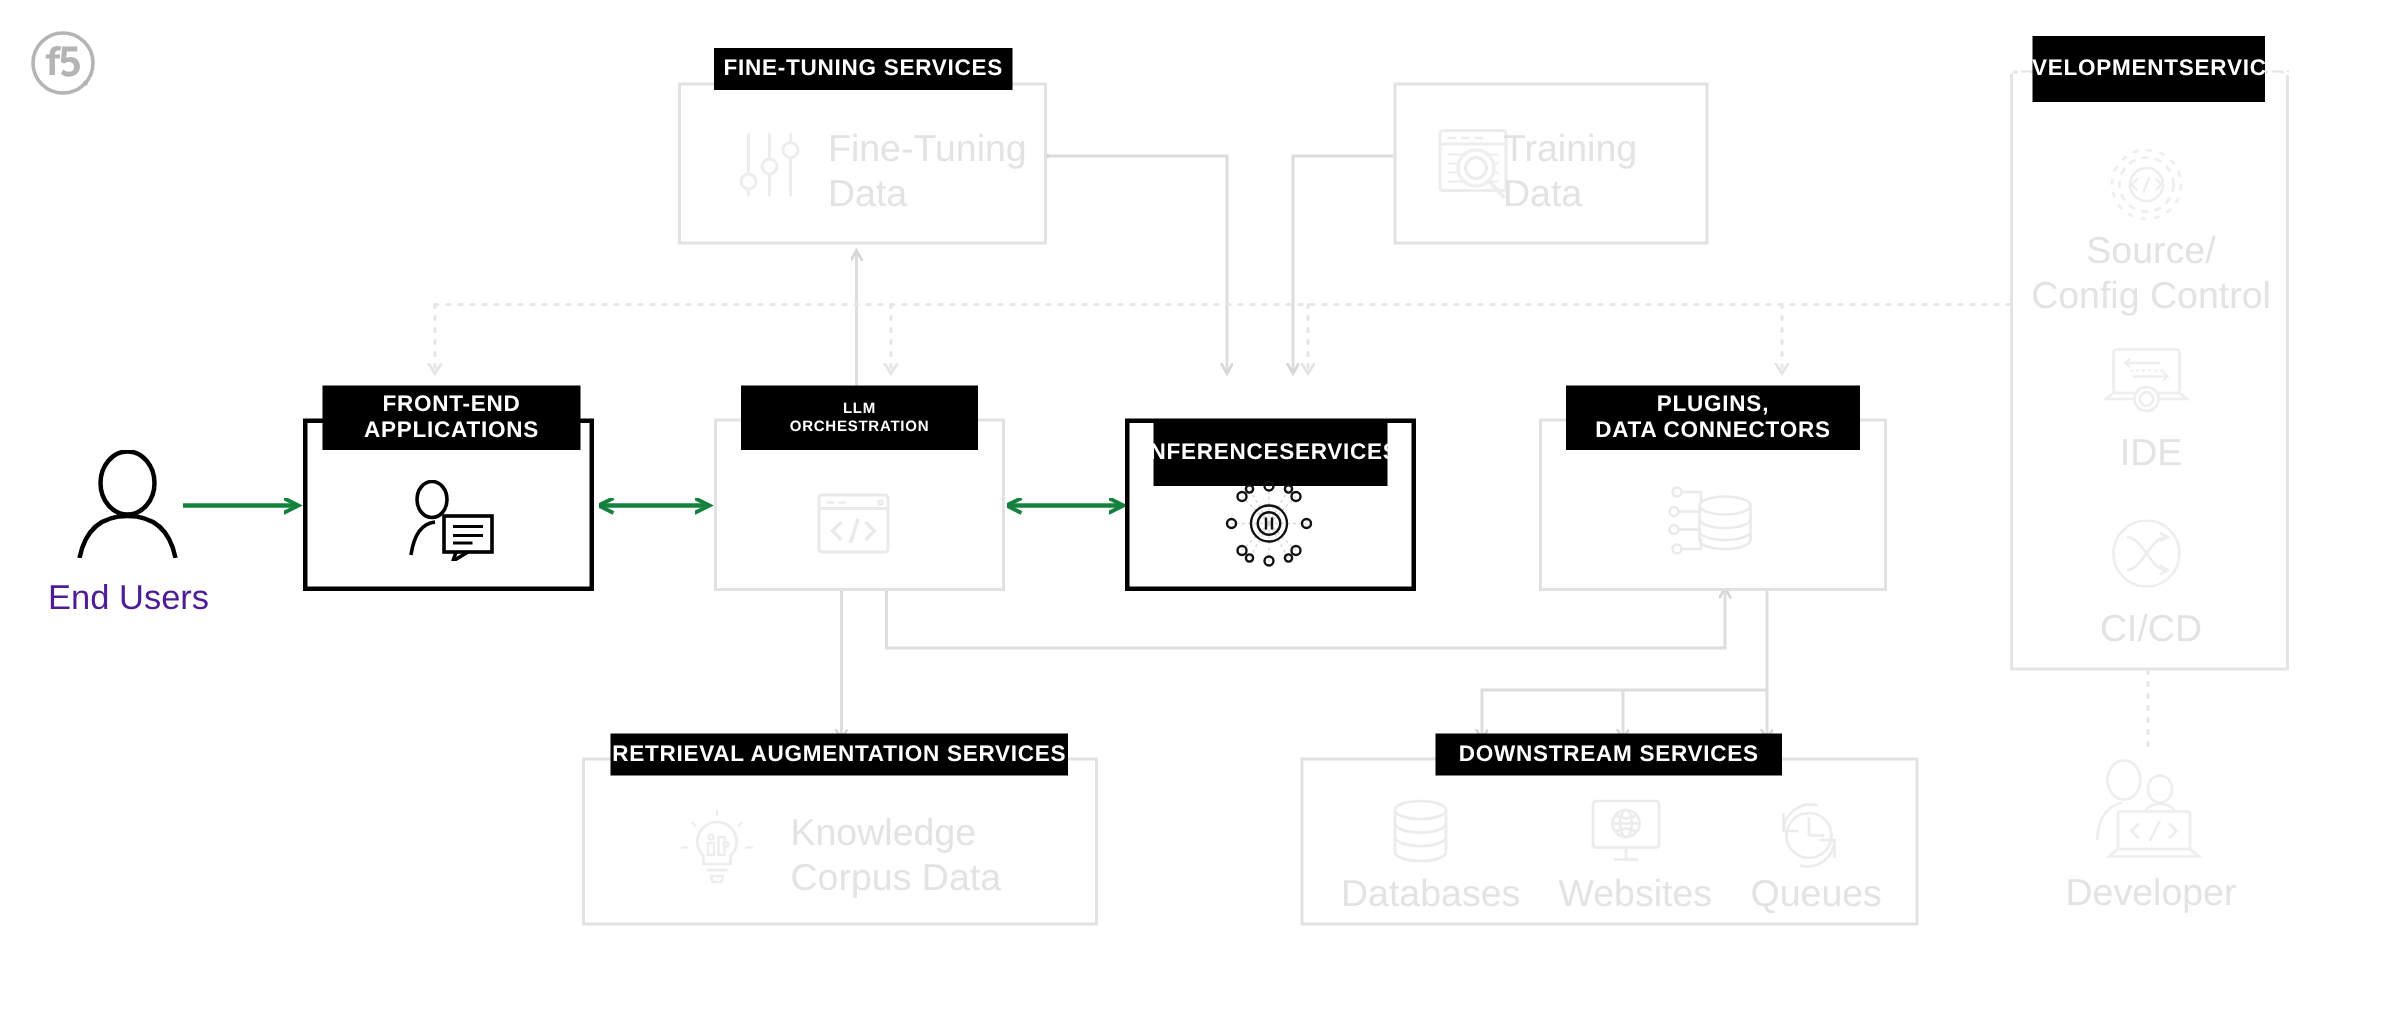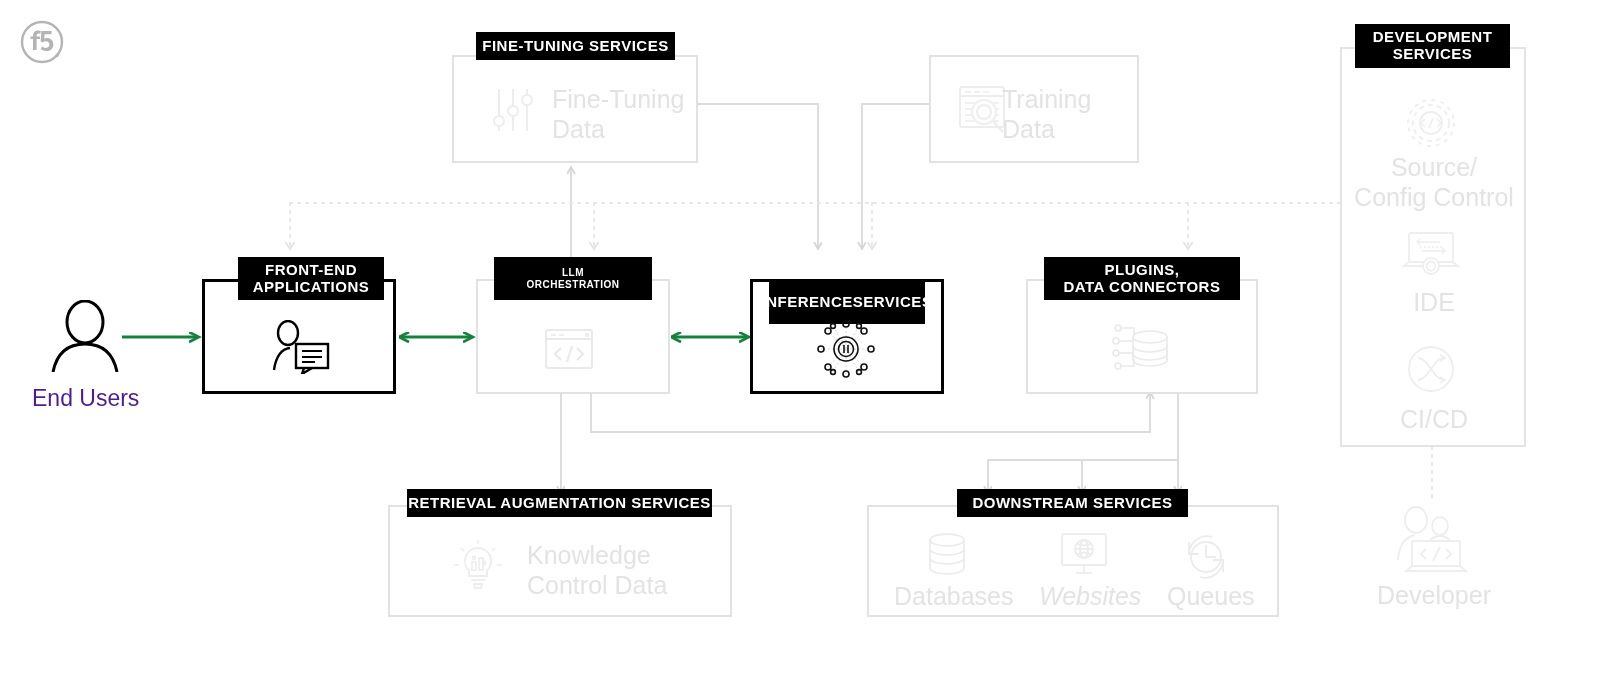--- a/index.html
+++ b/index.html
@@ -138,21 +138,21 @@
       <circle cx="29" cy="30" r="7"></circle>
       <line x1="38" y1="39" x2="48" y2="50" stroke-width="2.6"></line>
     </svg>
   </div>
   <div class="itemlabel" style="left:1002px;top:84px;width:130px;font-size:25px;">
     <div>Training</div>
     <div>Data</div>
   </div>
 
   <div class="box dark" style="left:202px;top:279px;width:194px;height:115px;"></div>
-  <div class="hdr dark" style="left:215px;top:257px;width:146px;height:43px;font-size:15px;flex-direction:column;margin-left:23px;">
+  <div class="hdr dark" style="left:215px;top:257px;width:172px;height:43px;font-size:15px;flex-direction:column;">
     <span>FRONT-END</span>
     <span>APPLICATIONS</span>
   </div>
   <div class="icon" style="left:268px;top:320px;width:62px;height:54px;">
     <svg viewBox="0 0 62 54" width="62" height="54" stroke="#000" stroke-width="2.4" fill="none">
       <ellipse cx="20" cy="13" rx="10" ry="12"></ellipse>
       <path d="M6 50 C8 36 13 29 22 28"></path>
       <rect x="28" y="24" width="32" height="24" fill="#fff"></rect>
       <path d="M36 48 L34 54 L44 48"></path>
       <g stroke-width="2">
@@ -266,21 +266,21 @@
         <line x1="28" y1="2" x2="28" y2="6"></line>
         <line x1="11" y1="10" x2="14" y2="13"></line>
           <line x1="45" y1="10" x2="42" y2="13"></line>
         <line x1="4" y1="27" x2="9" y2="27"></line>
           <line x1="52" y1="27" x2="47" y2="27"></line>
       </g>
     </svg>
   </div>
   <div class="itemlabel" style="left:527px;top:540px;width:200px;font-size:25px;">
     <div>Knowledge</div>
-    <div>Control Data</div>
+    <div>Corpus Data</div>
   </div>
 
   <div class="box light" style="left:867px;top:505px;width:412px;height:112px;"></div>
   <div class="hdr light" style="left:957px;top:489px;width:231px;height:28px;font-size:15px;">DOWNSTREAM SERVICES</div>
 
   <div class="icon" style="left:922px;top:530px;width:50px;height:50px;">
     <svg viewBox="0 0 50 50" width="50" height="50" stroke="#ececec" stroke-width="1.8" fill="none">
       <ellipse cx="25" cy="10" rx="17" ry="6"></ellipse>
       <path d="M8 10 L8 38 a17,6 0 0 0 34,0 L42 10"></path>
       <path d="M8 19 a17,6 0 0 0 34,0"></path>
@@ -294,37 +294,37 @@
       <rect x="4" y="4" width="44" height="31" rx="2"></rect>
       <line x1="18" y1="43" x2="34" y2="43"></line>
       <line x1="26" y1="35" x2="26" y2="43"></line>
       <circle cx="26" cy="19" r="9"></circle>
       <ellipse cx="26" cy="19" rx="4" ry="9"></ellipse>
       <line x1="17" y1="19" x2="35" y2="19"></line>
       <path d="M19 13.5 a14,14 0 0 0 14,0"></path>
       <path d="M19 24.5 a14,14 0 0 1 14,0"></path>
     </svg>
   </div>
-  <div class="itemlabel" style="left:1039px;top:581px;font-size:25px;font-style:italic;">Websites</div>
+  <div class="itemlabel" style="left:1039px;top:581px;font-size:25px;">Websites</div>
 
   <div class="icon" style="left:1180px;top:530px;width:52px;height:50px;">
     <svg viewBox="0 0 52 50" width="52" height="50" stroke="#ececec" stroke-width="1.8" fill="none">
       <circle cx="26" cy="27" r="15"></circle>
       <path d="M26 27 L26 15"></path>
         <path d="M26 27 L36 27"></path>
       <path d="M9 24 A18,18 0 0 1 32 7"></path>
       <path d="M9 12 L9 24 L19 24"></path>
       <path d="M43 30 A18,18 0 0 1 20 47"></path>
       <path d="M43 42 L43 30 L33 30"></path>
     </svg>
   </div>
   <div class="itemlabel" style="left:1167px;top:581px;font-size:25px;">Queues</div>
 
   <div class="devpanel" style="left:1340px;top:47px;width:186px;height:400px;"></div>
-  <div class="hdr light" style="left:1355px;top:24px;width:155px;height:44px;font-size:15px;flex-direction:column;">
+  <div class="hdr light" style="left:1355px;top:24px;width:155px;height:44px;font-size:15px;flex-direction:row;">
     <span>DEVELOPMENT</span>
     <span>SERVICES</span>
   </div>
 
   <div class="icon" style="left:1402px;top:94px;width:58px;height:58px;">
     <svg viewBox="0 0 58 58" width="58" height="58" stroke="#eeeeee" stroke-width="1.8" fill="none">
       <g transform="translate(29,29)">
         <circle r="18" stroke-dasharray="5 4"></circle>
         <circle r="23" stroke-dasharray="4 5"></circle>
         <circle r="11"></circle>

